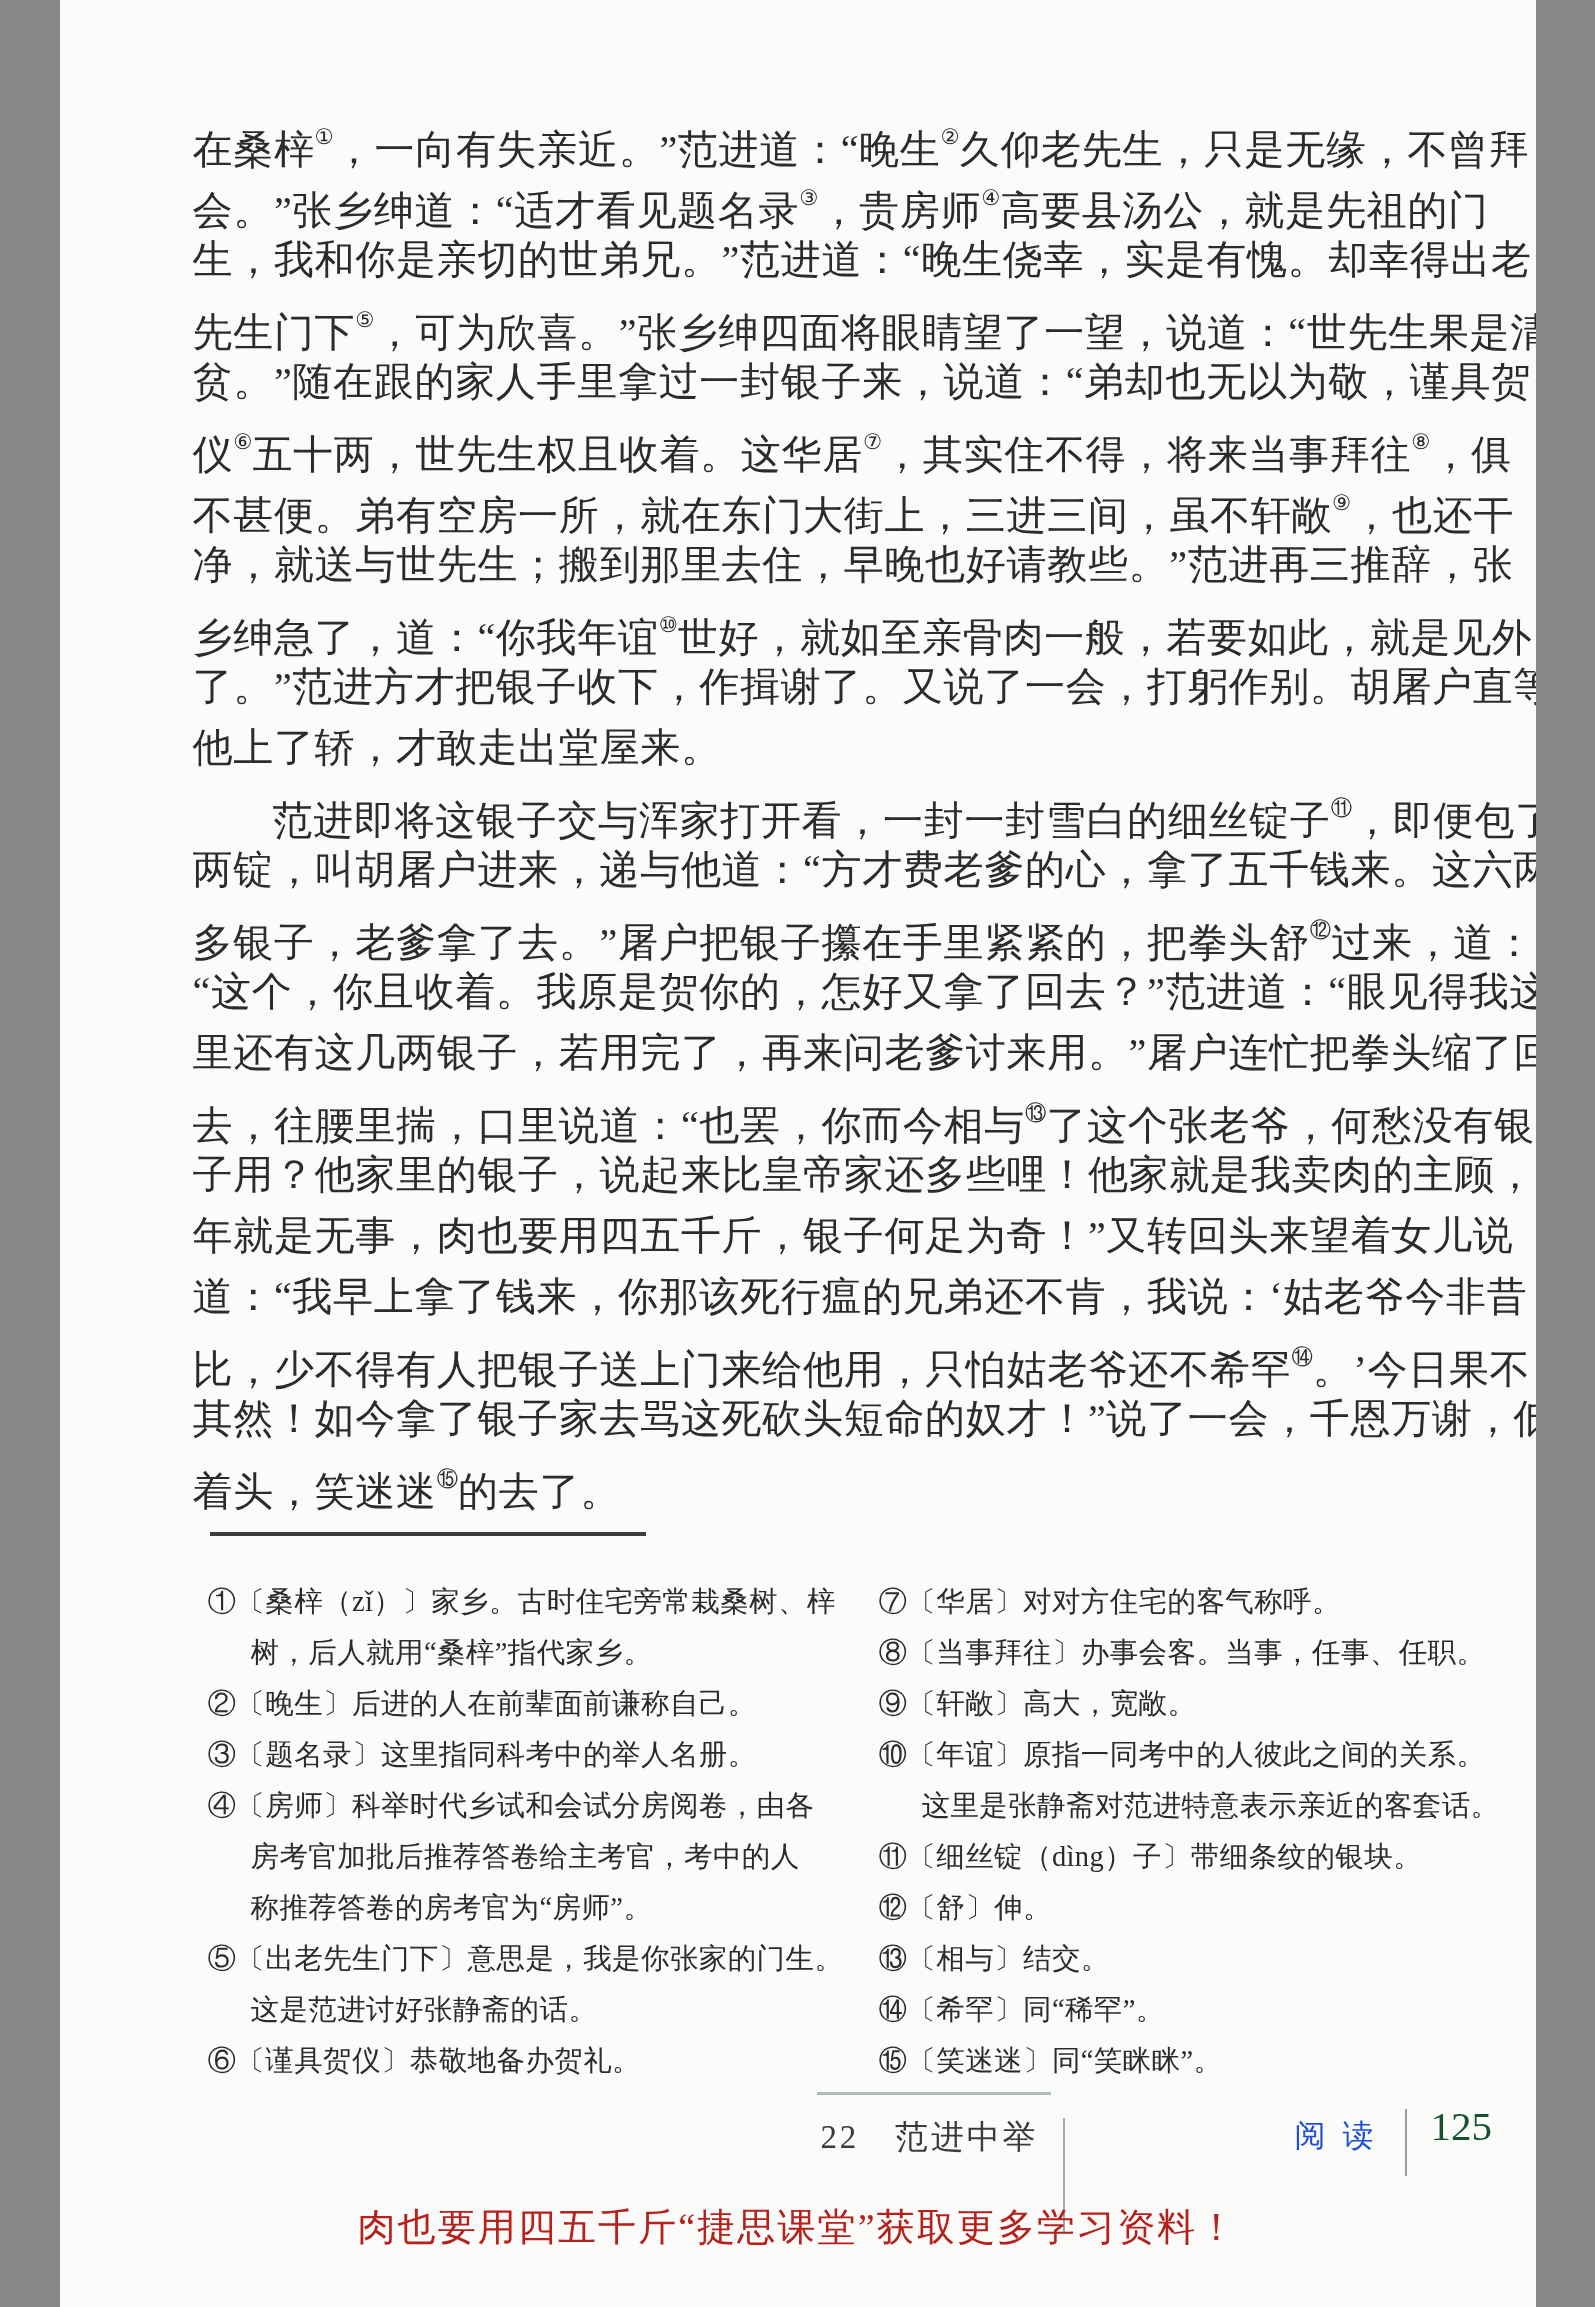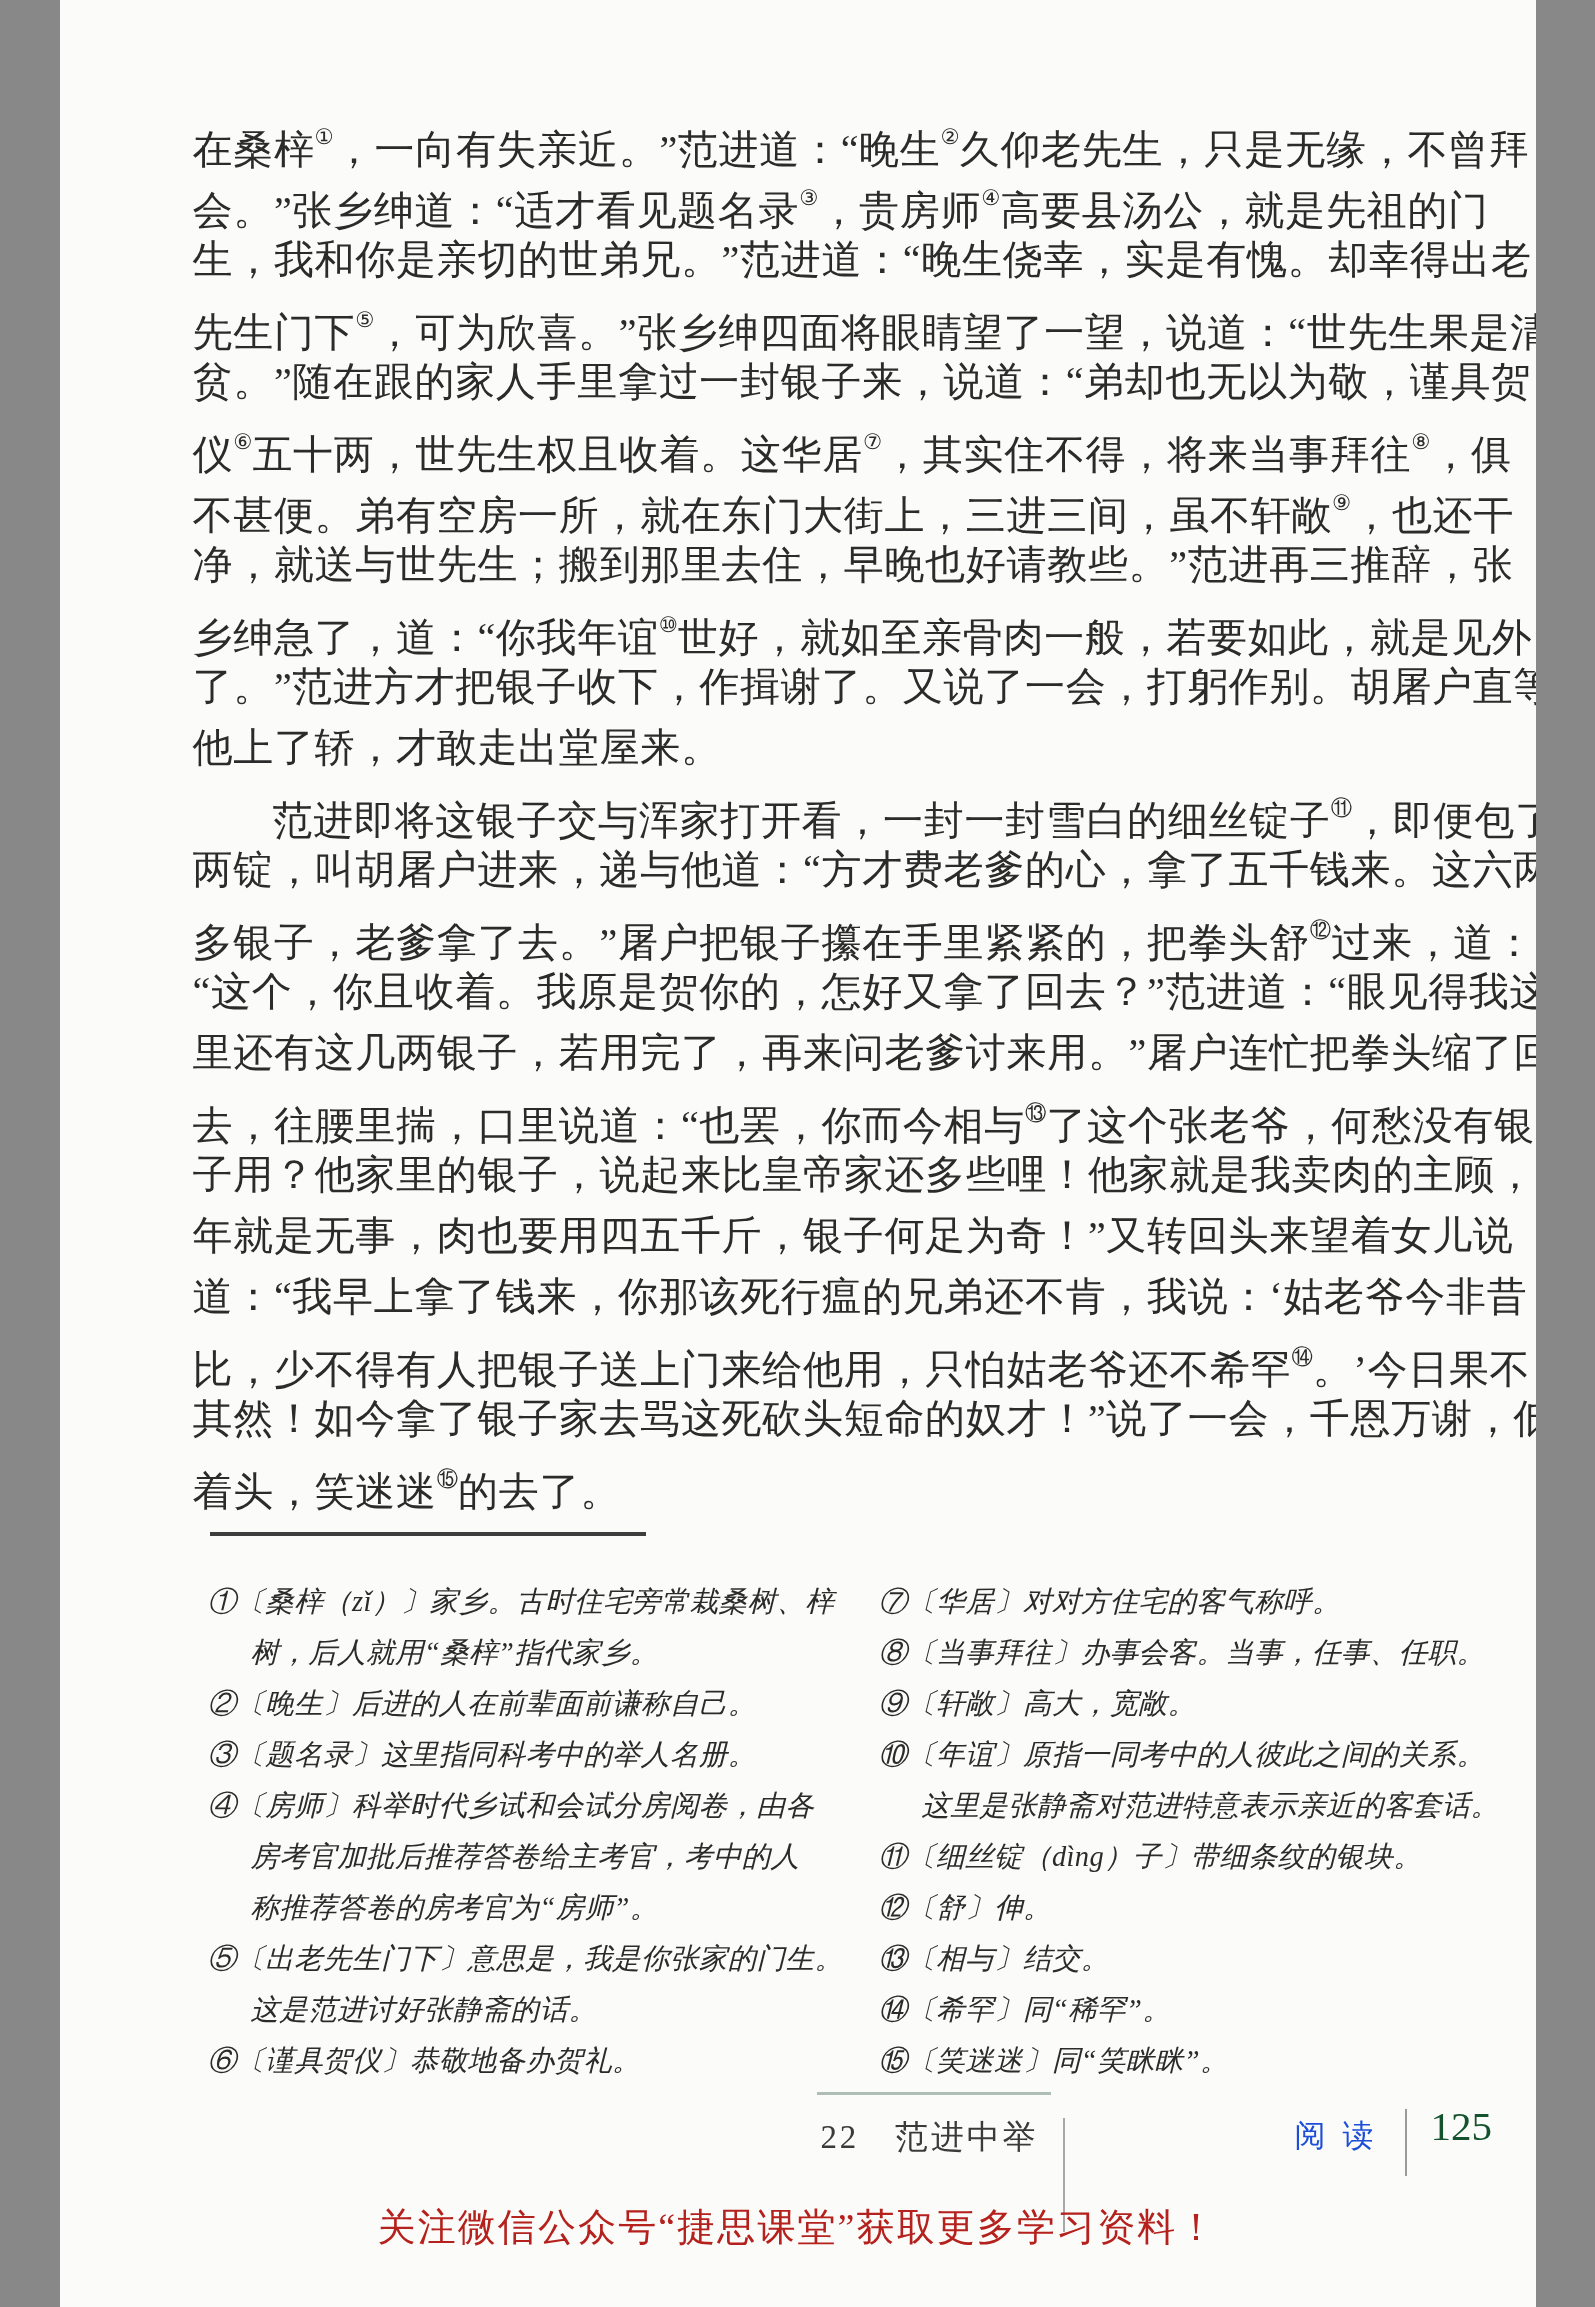--- a/index.html
+++ b/index.html
@@ -7,21 +7,21 @@
     position:relative;width:1476px;height:2307px;margin:0 auto;
     background:var(--page_bg,#fbfbf9);overflow:hidden;
     font-family:"Liberation Serif","DejaVu Serif",serif;
     color:var(--ink,#2b2b2b);
   }
   .body-text{position:absolute;left:133px;top:107px;width:1375px;}
   .body-line{height:61px;line-height:61px;font-size:40px;white-space:nowrap;letter-spacing:0.7px;}
   .body-line.indent{text-indent:80px;}
   .body-line sup{font-size:21.4px;vertical-align:18.5px;letter-spacing:0;}
   .fn-sep{position:absolute;left:150px;top:1532px;width:436px;height:4.3px;background:#3d3d3d;}
-  .fn-col{position:absolute;top:1576px;font-style:italic;}
+  .fn-col{position:absolute;top:1576px;}
   .fn-left{left:148px;width:666px;}
   .fn-right{left:819px;width:688px;}
   .fn-line{font-size:28.5px;line-height:51px;white-space:nowrap;letter-spacing:0.4px;}
   .fn-line.cont{padding-left:43px;}
   .teal-line{position:absolute;left:757px;top:2092px;width:234px;height:2.8px;background:var(--accent_line,#aebdb6);}
   .footer-lesson{position:absolute;left:761px;top:2115px;font-size:33px;letter-spacing:2.8px;white-space:nowrap;color:#3a3a3a;}
   .footer-lesson .num{margin-right:36px;}
   .vrule{position:absolute;width:2.1px;background:#9a9a9a;}
   .vrule1{left:1003px;top:2118px;height:114px;background:#a8a8a8;}
   .vrule2{left:1345px;top:2109px;height:67px;}
@@ -103,16 +103,16 @@
   </div>
 
   <div class="vrule vrule1"></div>
 
   <div class="footer-section">阅读</div>
 
   <div class="vrule vrule2"></div>
 
   <div class="page-number">125</div>
 
-  <div class="banner">关注微信公众号“捷思课堂”获取更多学习资料！</div>
+  <div class="banner">肉也要用四五千斤“捷思课堂”获取更多学习资料！</div>
 
 </div>
 
 
 </body></html>

